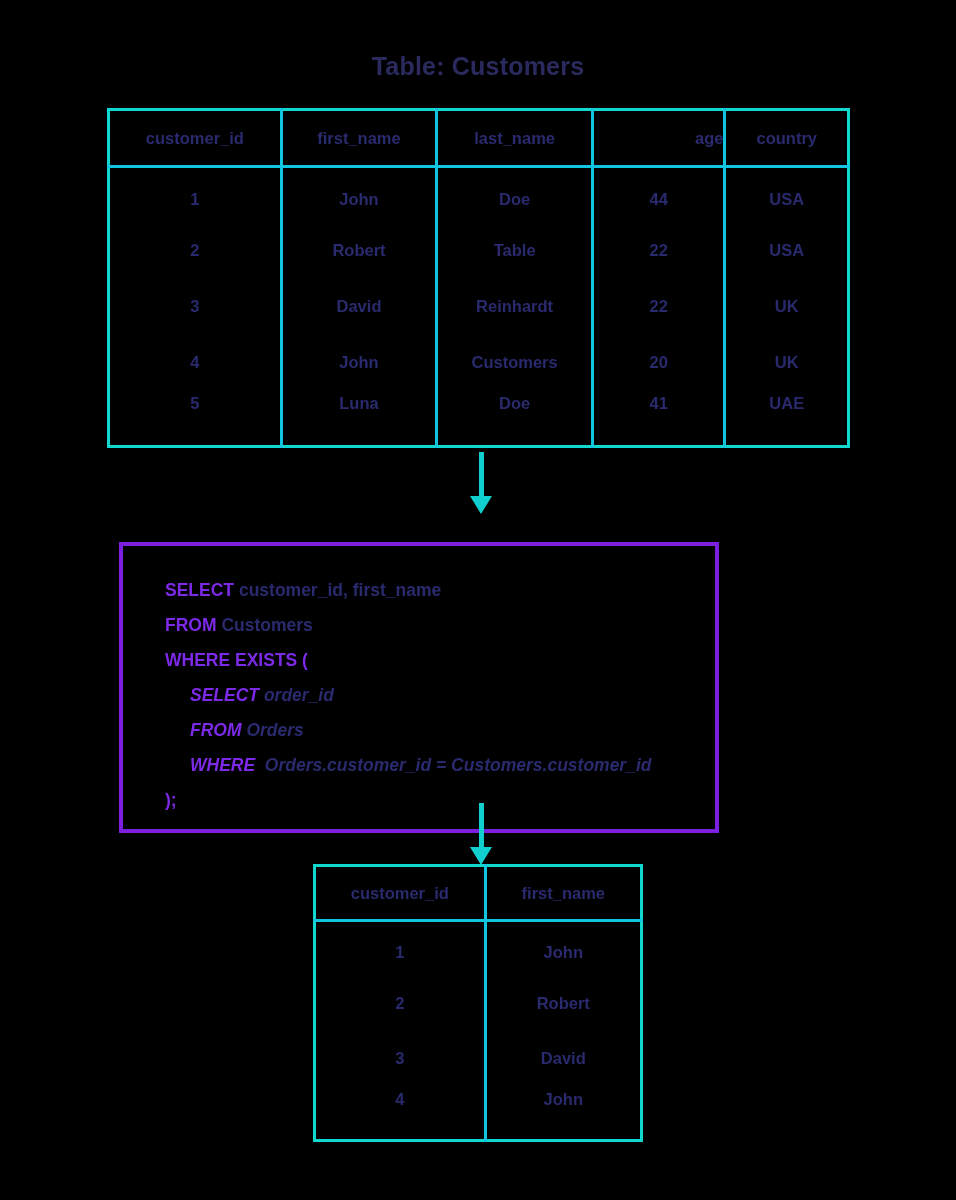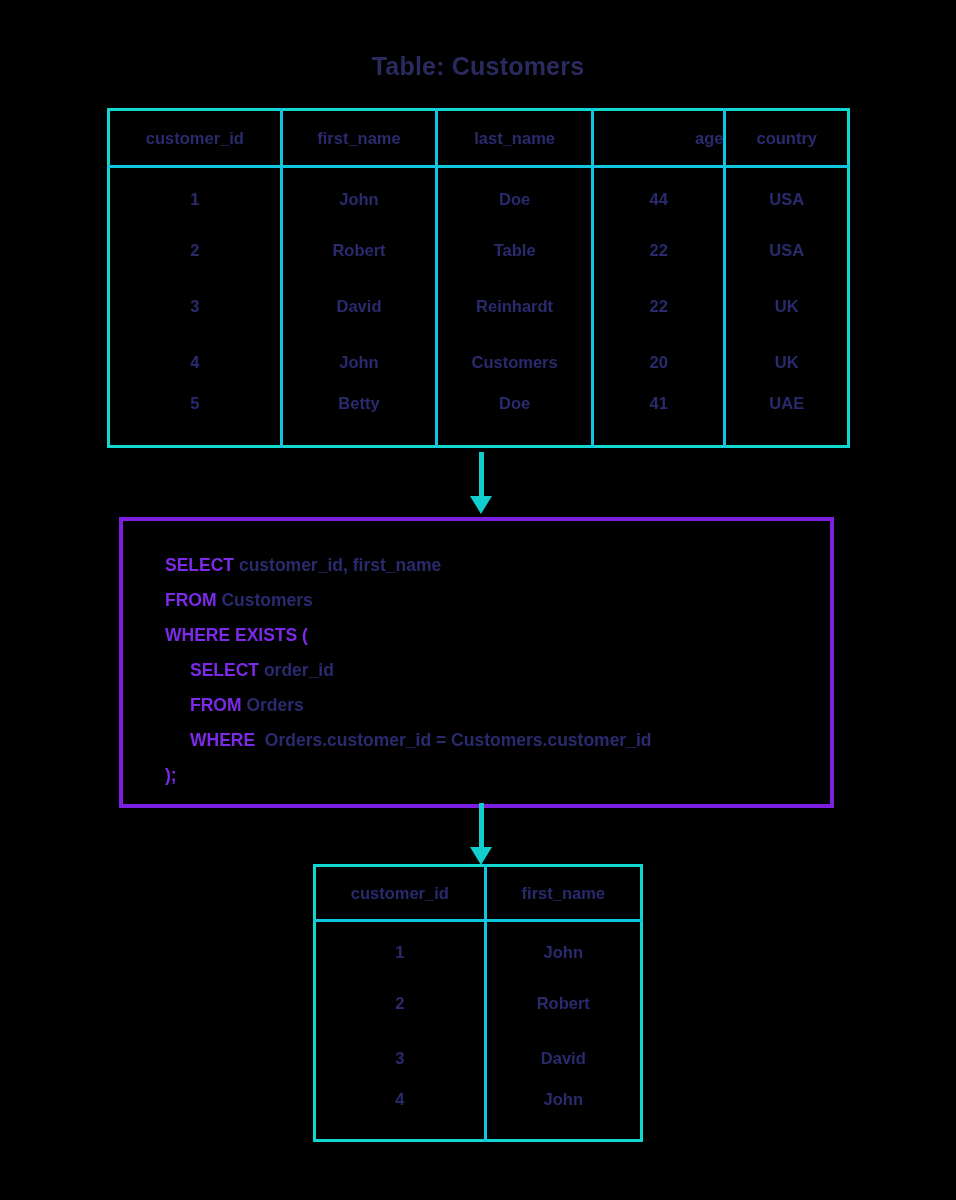--- a/index.html
+++ b/index.html
@@ -89,35 +89,35 @@
     top: 803px;
     height: 62px;
   }
   #arrow-bottom .stem { height: 46px; }
   #arrow-bottom .head { top: 44px; }
 
   
   #sql-box {
     position: absolute;
     left: 119px;
-    top: 517px;
-    width: 715px;
+    top: 542px;
+    width: 600px;
     height: 291px;
     border: 4px solid #7d1fe0;
   }
   #sql-code {
     position: absolute;
     left: 42px;
     top: 27px;
     font-size: 17.5px;
     line-height: 35px;
     white-space: pre;
   }
   .sql-line { height: 35px; }
-  .sql-line.indent { padding-left: 25px; }
+  .sql-line.indent { padding-left: 25px; font-style: italic; }
   .kw {
     color: #7c2ae8;
     font-weight: bold;
   }
   .id {
     color: #2a2a6e;
     font-weight: bold;
   }
 
   
@@ -186,21 +186,21 @@
       </tr>
       <tr>
         <td class="vline">4</td>
         <td class="vline">John</td>
         <td class="vline">Customers</td>
         <td class="vline">20</td>
         <td>UK</td>
       </tr>
       <tr>
         <td class="vline">5</td>
-        <td class="vline">Betty</td>
+        <td class="vline">Luna</td>
         <td class="vline">Doe</td>
         <td class="vline">41</td>
         <td>UAE</td>
       </tr>
     </tbody>
 </table>
 
 <div class="arrow" id="arrow-top">
   <div class="stem"></div>
   <div class="head"></div>

